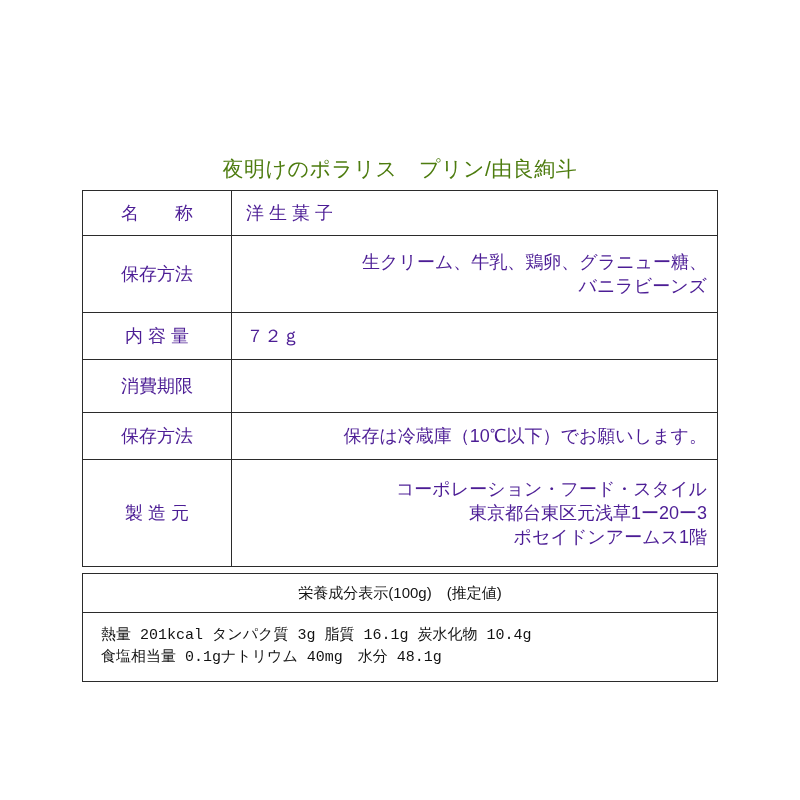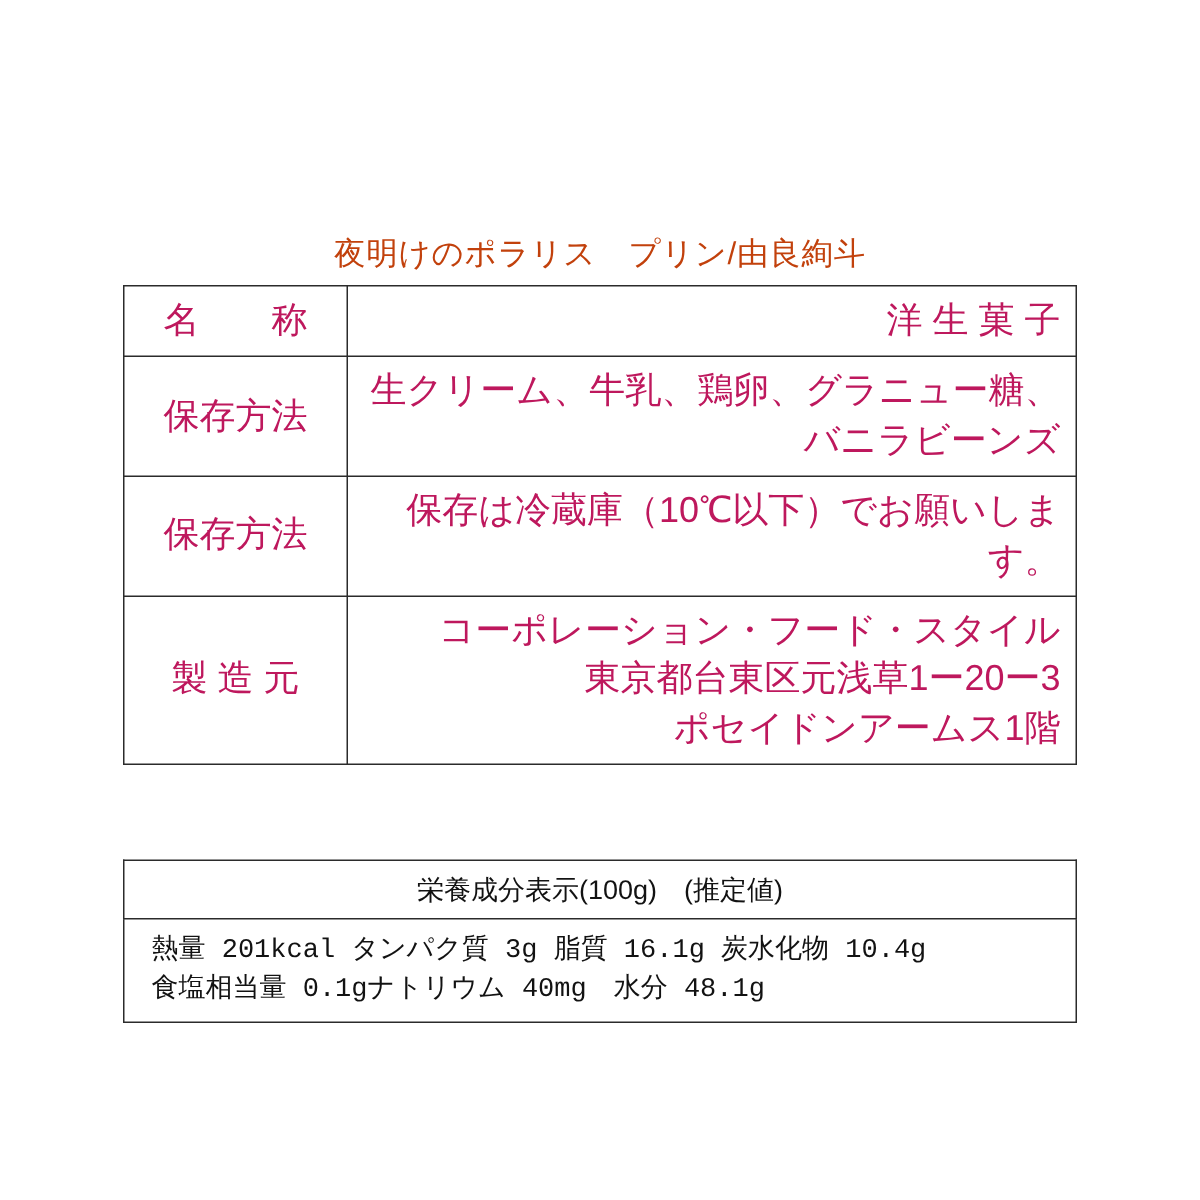--- a/index.html
+++ b/index.html
@@ -25,52 +25,52 @@
   }
 
   .product-title {
     position: absolute;
     left: 0;
     top: 155px;
     width: 800px;
     text-align: center;
     font-size: 21px;
     letter-spacing: 0.5px;
-    color: #c2410c;
+    color: #4d7c0f;
     white-space: pre;
   }
 
   .main-table {
     position: absolute;
     left: 82px;
     top: 190px;
     width: 636px;
     border-collapse: collapse;
     table-layout: fixed;
   }
   .main-table td {
     border: 1px solid #2b2b2b;
-    font-size: 24px;
-    color: #be185d;
+    font-size: 18px;
+    color: #4c1d95;
     vertical-align: middle;
     padding: 7px 10px;
     line-height: 1.35;
   }
   .main-table td.th-cell {
     width: 128px;
     text-align: center;
     letter-spacing: 0;
     white-space: pre;
   }
   .main-table td.val-cell {
     text-align: right;
     padding-left: 14px;
   }
   .main-table td.val-center {
-    text-align: right;
+    text-align: left;
   }
   .row-name td { height: 30px; }
   .row-ingredients td { height: 62px; }
   .row-volume td { height: 32px; }
   .row-expiry td { height: 38px; }
   .row-storage td { height: 32px; }
   .row-seller td { height: 32px; }
   .row-maker td { height: 92px; }
 
   .multiline {
@@ -80,21 +80,21 @@
   .nutrition-table {
     position: absolute;
     left: 82px;
     top: 573px;
     width: 636px;
     border-collapse: collapse;
     table-layout: fixed;
   }
   .nutrition-table td {
     border: 1px solid #2b2b2b;
-    font-size: 18px;
+    font-size: 15px;
     color: #121212;
     padding: 6px 12px;
     line-height: 1.45;
   }
   .nutrition-header {
     text-align: center;
     height: 26px;
     white-space: pre;
   }
   .nutrition-body {
@@ -116,20 +116,28 @@
     <tbody>
       <tr class="row-name">
         <td class="th-cell">名　　称</td>
         <td class="val-cell val-center">洋 生 菓 子</td>
       </tr>
       <tr class="row-ingredients">
         <td class="th-cell">保存方法</td>
         <td class="val-cell multiline">生クリーム、牛乳、鶏卵、グラニュー糖、
 バニラビーンズ</td>
       </tr>
+      <tr class="row-volume">
+        <td class="th-cell">内 容 量</td>
+        <td class="val-cell val-center">７２ｇ</td>
+      </tr>
+      <tr class="row-expiry">
+        <td class="th-cell">消費期限</td>
+        <td class="val-cell"></td>
+      </tr>
       <tr class="row-storage">
         <td class="th-cell">保存方法</td>
         <td class="val-cell">保存は冷蔵庫（10℃以下）でお願いします。</td>
       </tr>
       <tr class="row-maker">
         <td class="th-cell">製 造 元</td>
         <td class="val-cell multiline">コーポレーション・フード・スタイル
 東京都台東区元浅草1ー20ー3
 ポセイドンアームス1階</td>
       </tr>

